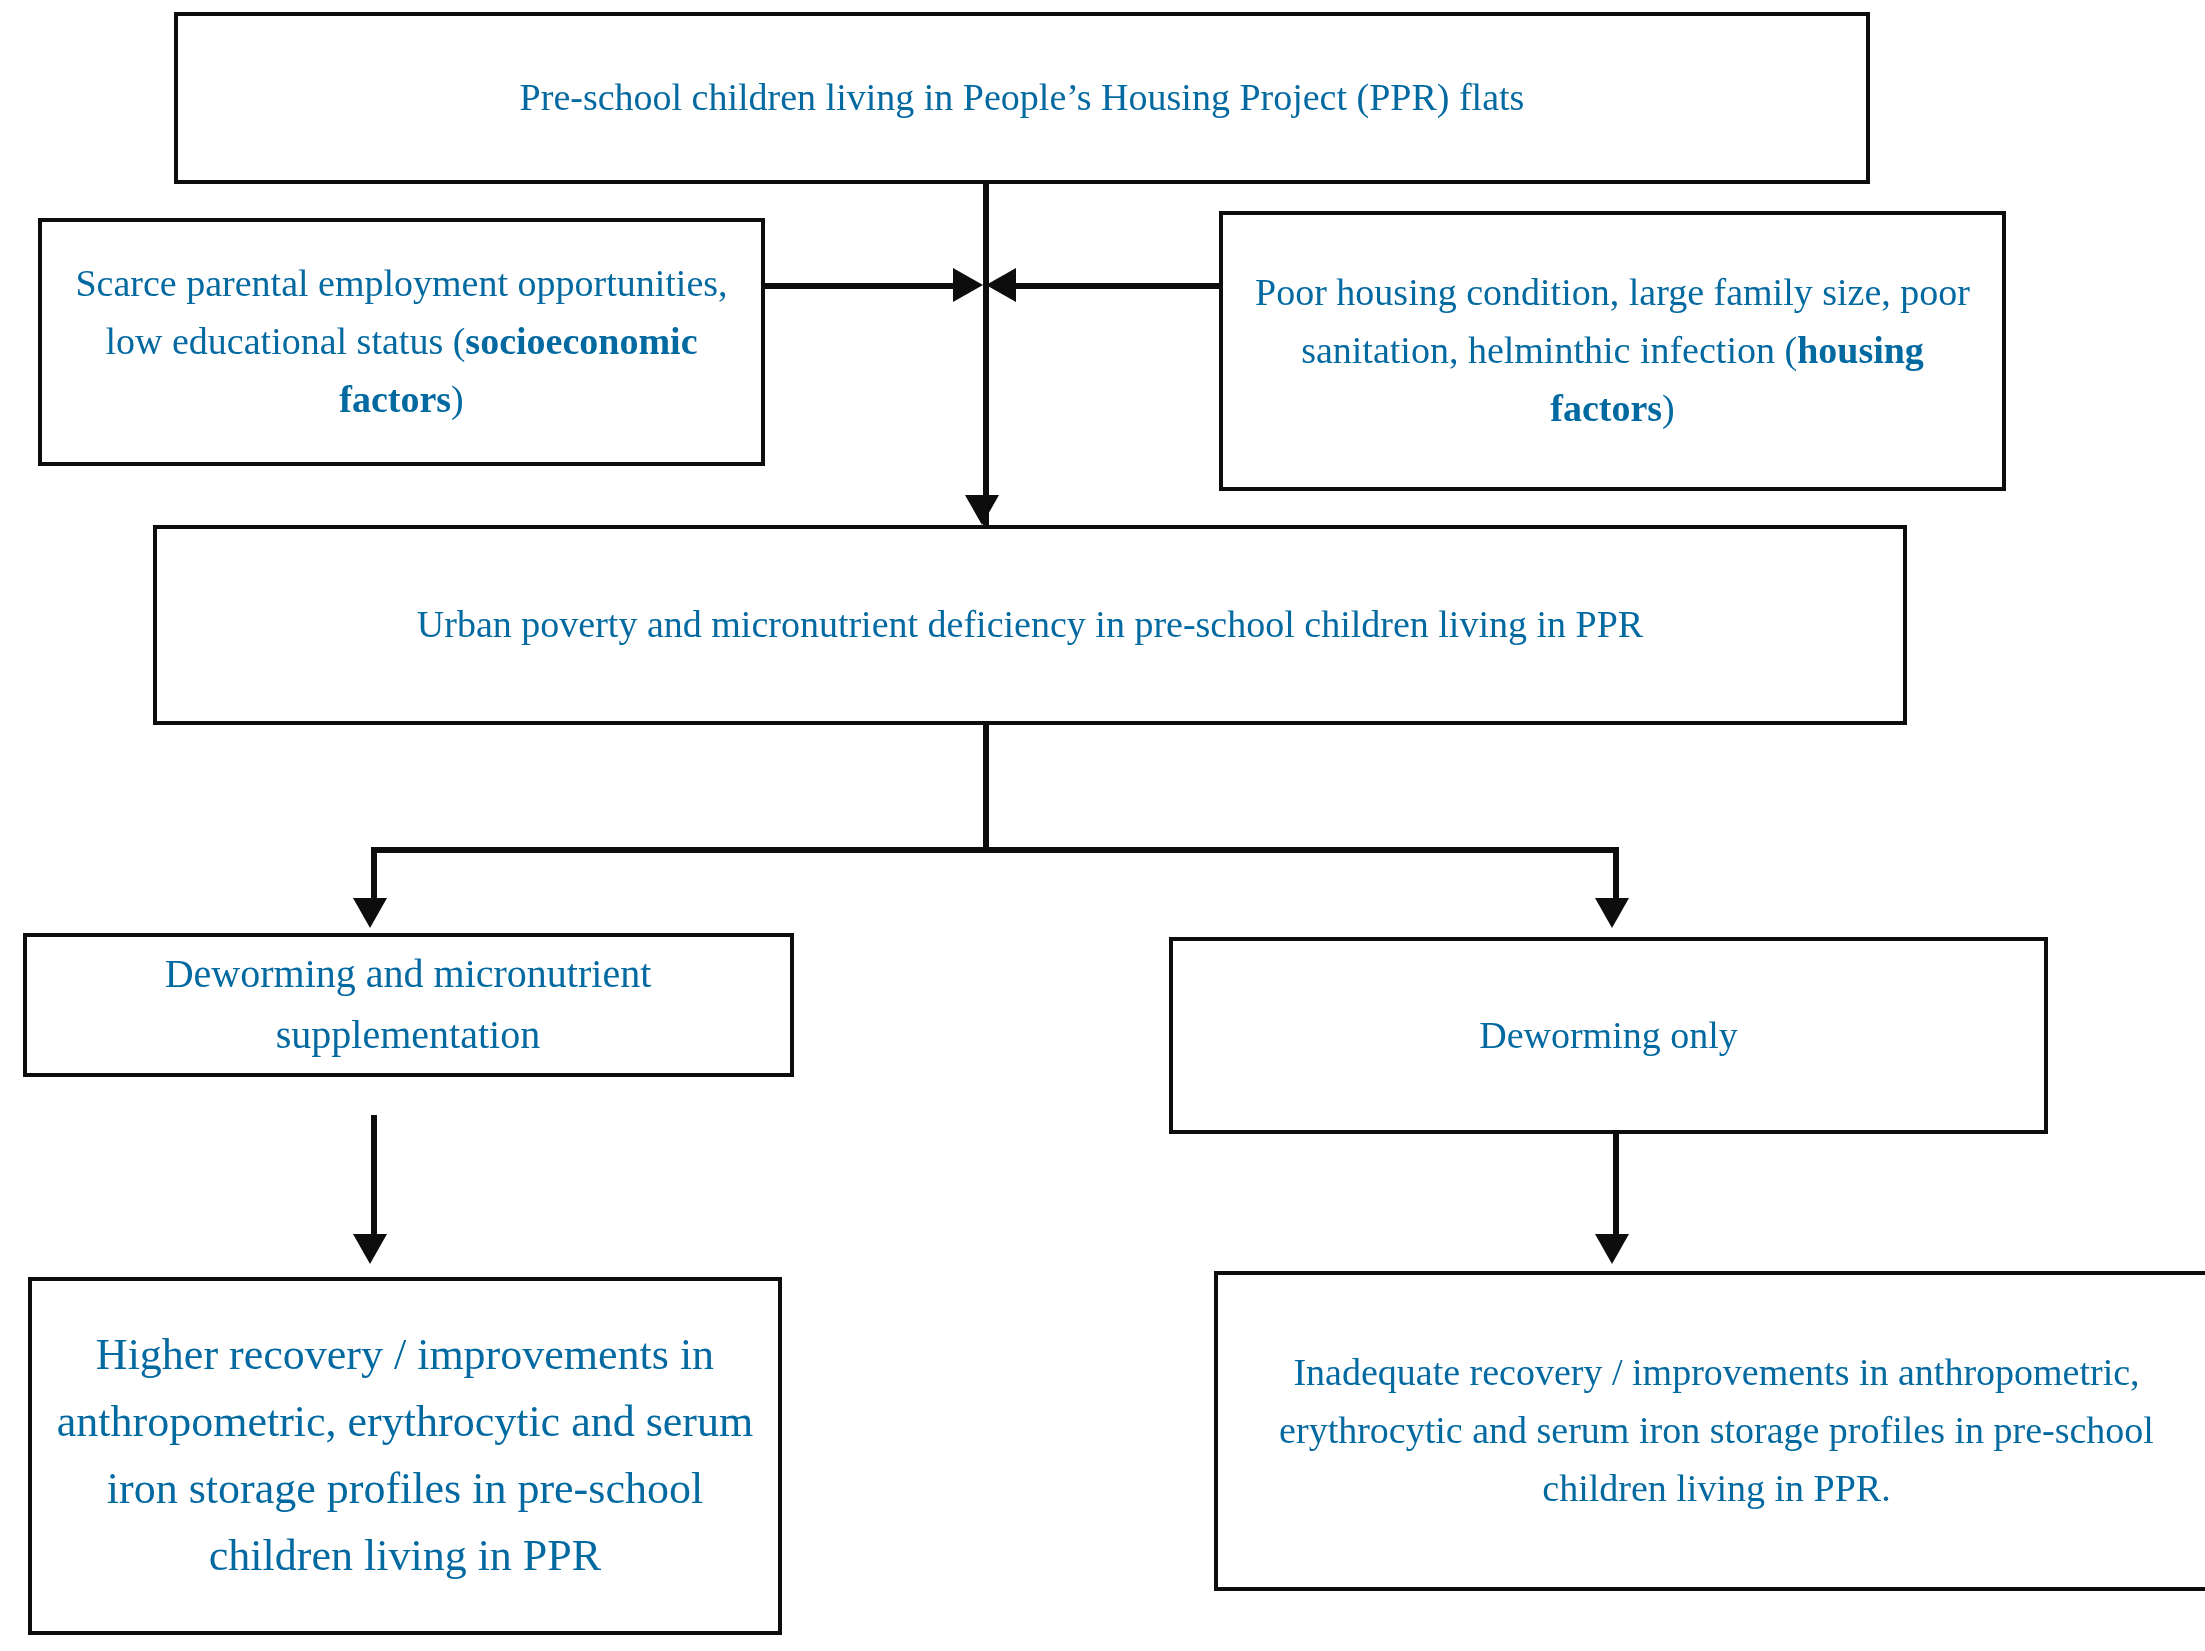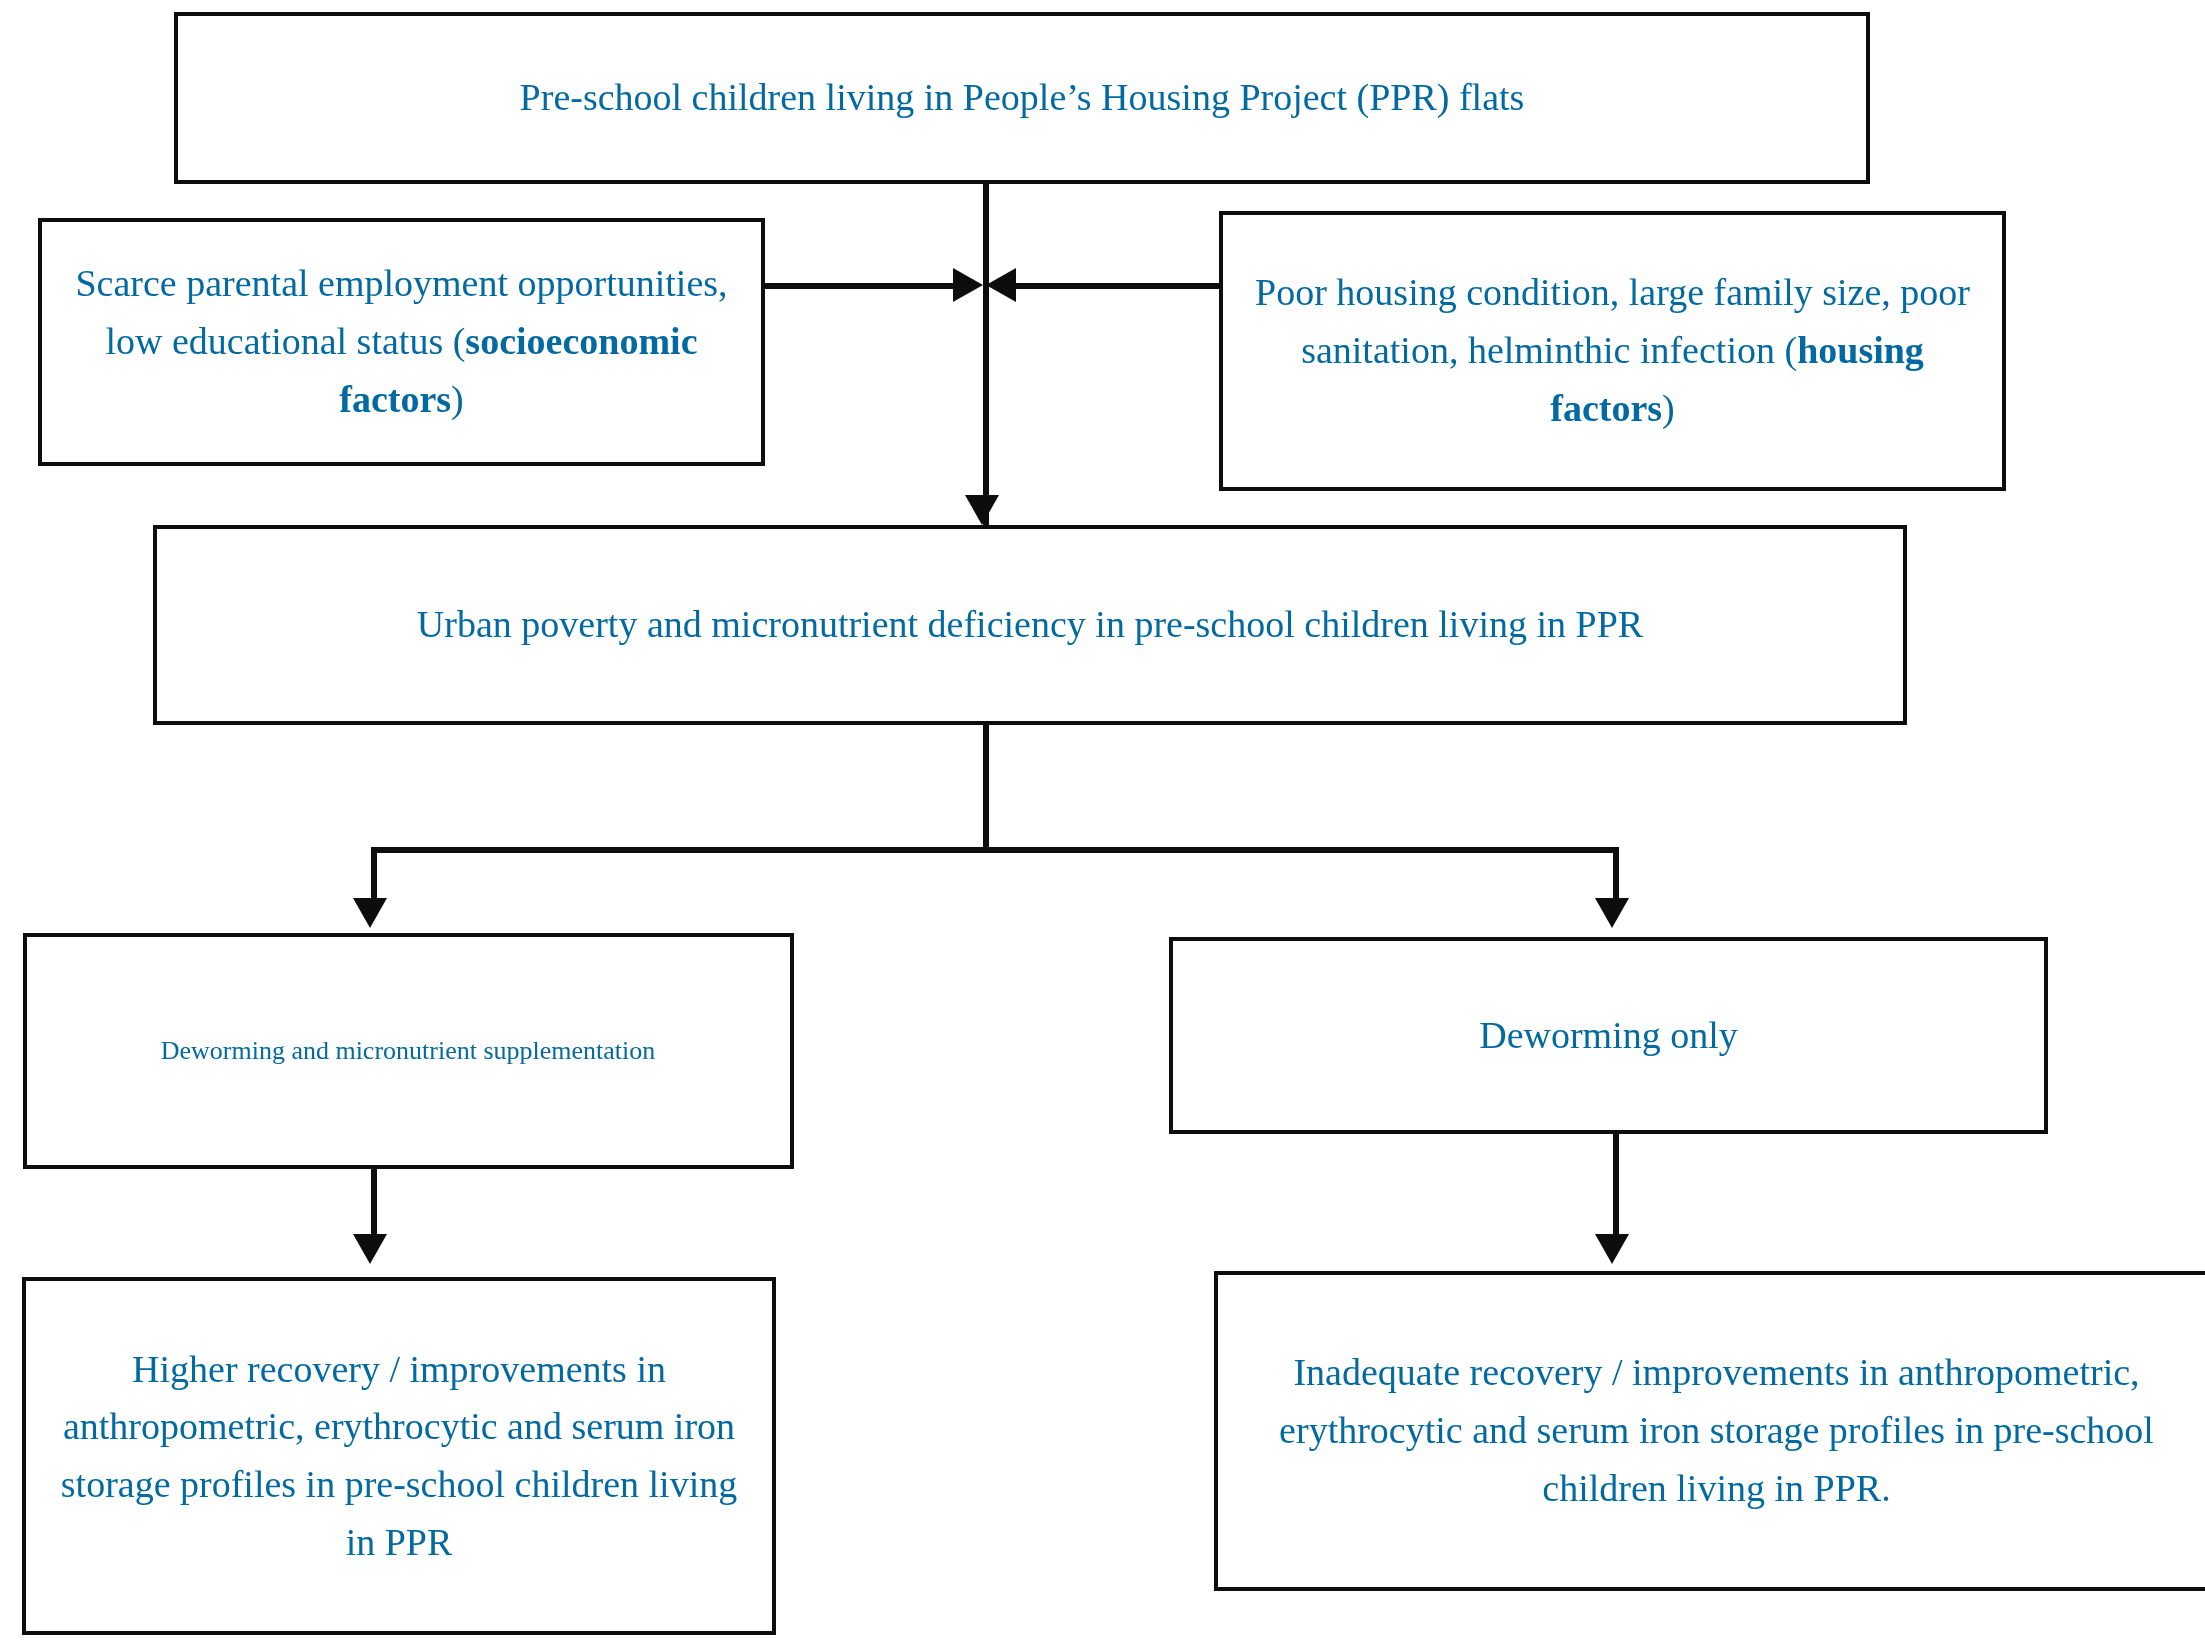--- a/index.html
+++ b/index.html
@@ -36,23 +36,23 @@
     width: 100%;
     padding: 0 17.7px;
   }
   .node b { font-weight: 700; }
 
   
   #node-top          { left:174px;  top:12.3px;   width:1696px; height:172px; font-size:38px; }
   #node-socio        { left:38px;   top:218px;  width:727px; height:248px; font-size:38px; }
   #node-housing      { left:1219px; top:211px;  width:787px; height:280px; font-size:38px; }
   #node-urban        { left:153px;  top:525px;  width:1754px; height:200px; font-size:38px; }
-  #node-arm-a        { left:22.5px;   top:933px; width:771px; height:236px; font-size:26px; }
+  #node-arm-a        { left:22.5px;   top:933px; width:771px; height:144px; font-size:40px; }
   #node-arm-b        { left:1169px; top:937px; width:879px; height:197px; font-size:38px; }
-  #node-out-a        { left:22px;   top:1277px; width:754px; height:358px; font-size:38px; }
+  #node-out-a        { left:28px;   top:1277px; width:754px; height:358px; font-size:44px; }
   #node-out-b        { left:1175px; top:1271px; width:1005px; height:320px; font-size:38px;margin-left:39px; }
 
   #node-top .txt,
   #node-urban .txt { padding: 0 27px; }
 
   
   .line {
     position: absolute;
     background: #0d0d0d;
     z-index: 1;

